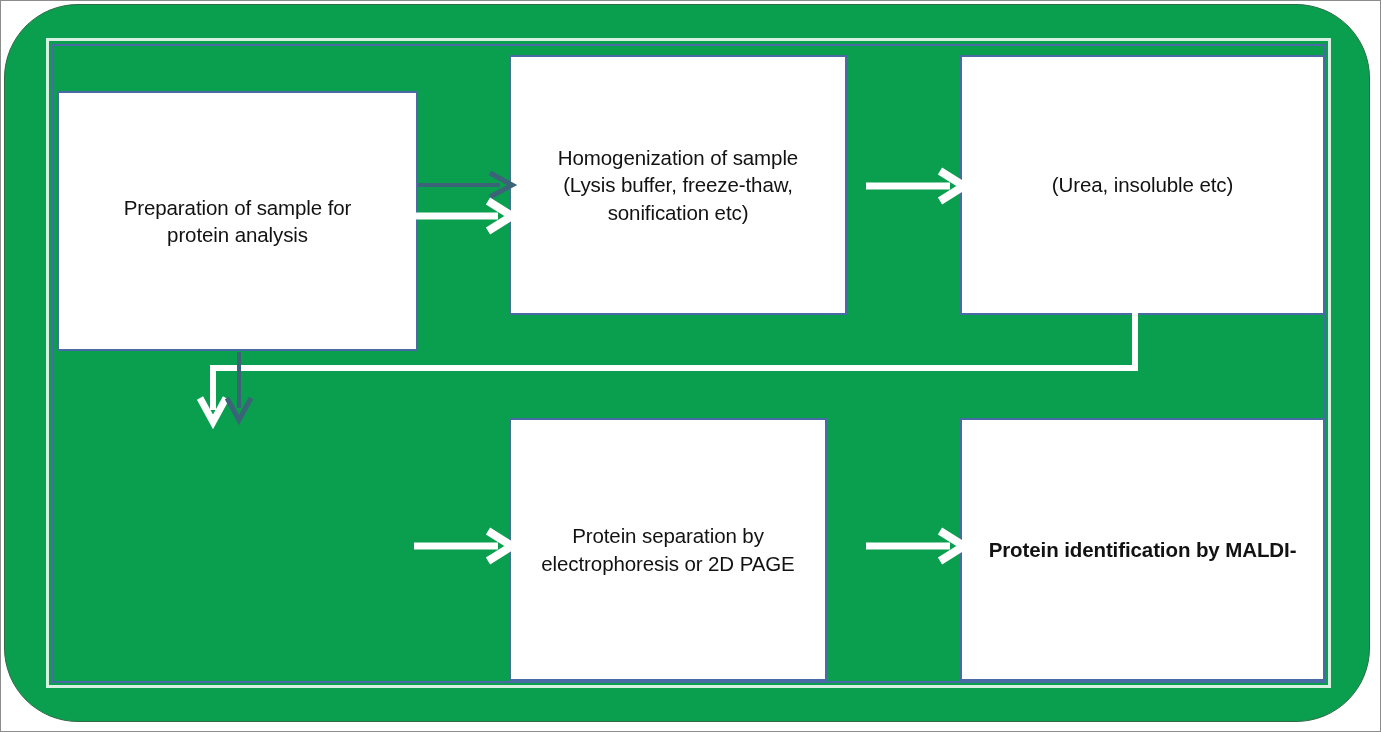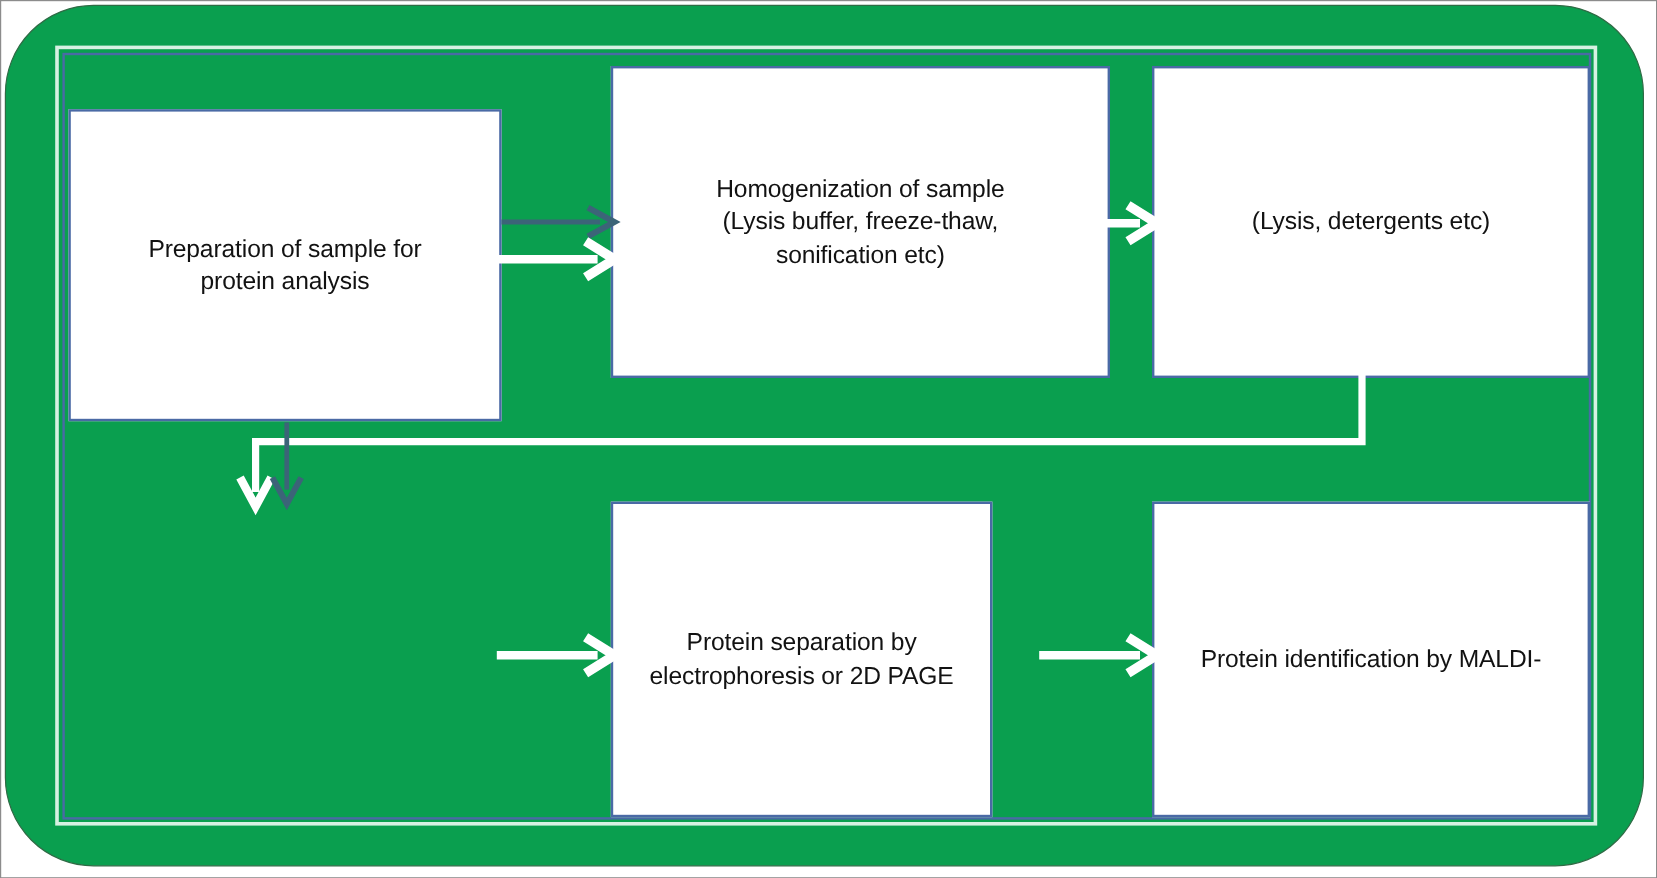--- a/index.html
+++ b/index.html
@@ -92,25 +92,25 @@
     width: 100%;
   }
   .box .para {
     display: block;
     width: 100%;
   }
   .box .para + .para {
   }
 
   #box-1 { left: 57px;  top: 55px;  width: 361px; height: 260px; margin-top: 36px; }
-  #box-2 { left: 509px; top: 55px;  width: 416px; height: 260px; }
+  #box-2 { left: 509px; top: 55px;  width: 338px; height: 260px; }
   #box-3 { left: 960px; top: 55px;  width: 365px; height: 260px; }
   #box-4 { left: 57px;  top: 418px; width: 361px; height: 263px; }
   #box-5 { left: 509px; top: 418px; width: 318px; height: 263px; }
-  #box-6 { left: 960px; top: 418px; width: 365px; height: 263px; }
+  #box-6 { left: 960px; top: 418px; width: 365px; height: 263px; font-weight: bold; }
 
   
   .arrow-svg {
     position: absolute;
     z-index: 20;
     overflow: visible;
   }
 
   
   #arrow-1-2-white { left: 414px; top: 196px; width: 100px; height: 40px; }
@@ -145,21 +145,21 @@
       <span class="line">Homogenization of sample</span>
     </span>
     <span class="para">
       <span class="line">(Lysis buffer, freeze-thaw,</span>
       <span class="line">sonification etc)</span>
     </span>
   </div>
 
   <div class="box" id="box-3">
     <span class="para">
-      <span class="line">(Lysis, detergents etc)</span>
+      <span class="line">(Urea, insoluble etc)</span>
     </span>
   </div>
 
 
   <div class="box" id="box-5">
     <span class="para">
       <span class="line">Protein separation by</span>
       <span class="line">electrophoresis or 2D PAGE</span>
     </span>
   </div>

